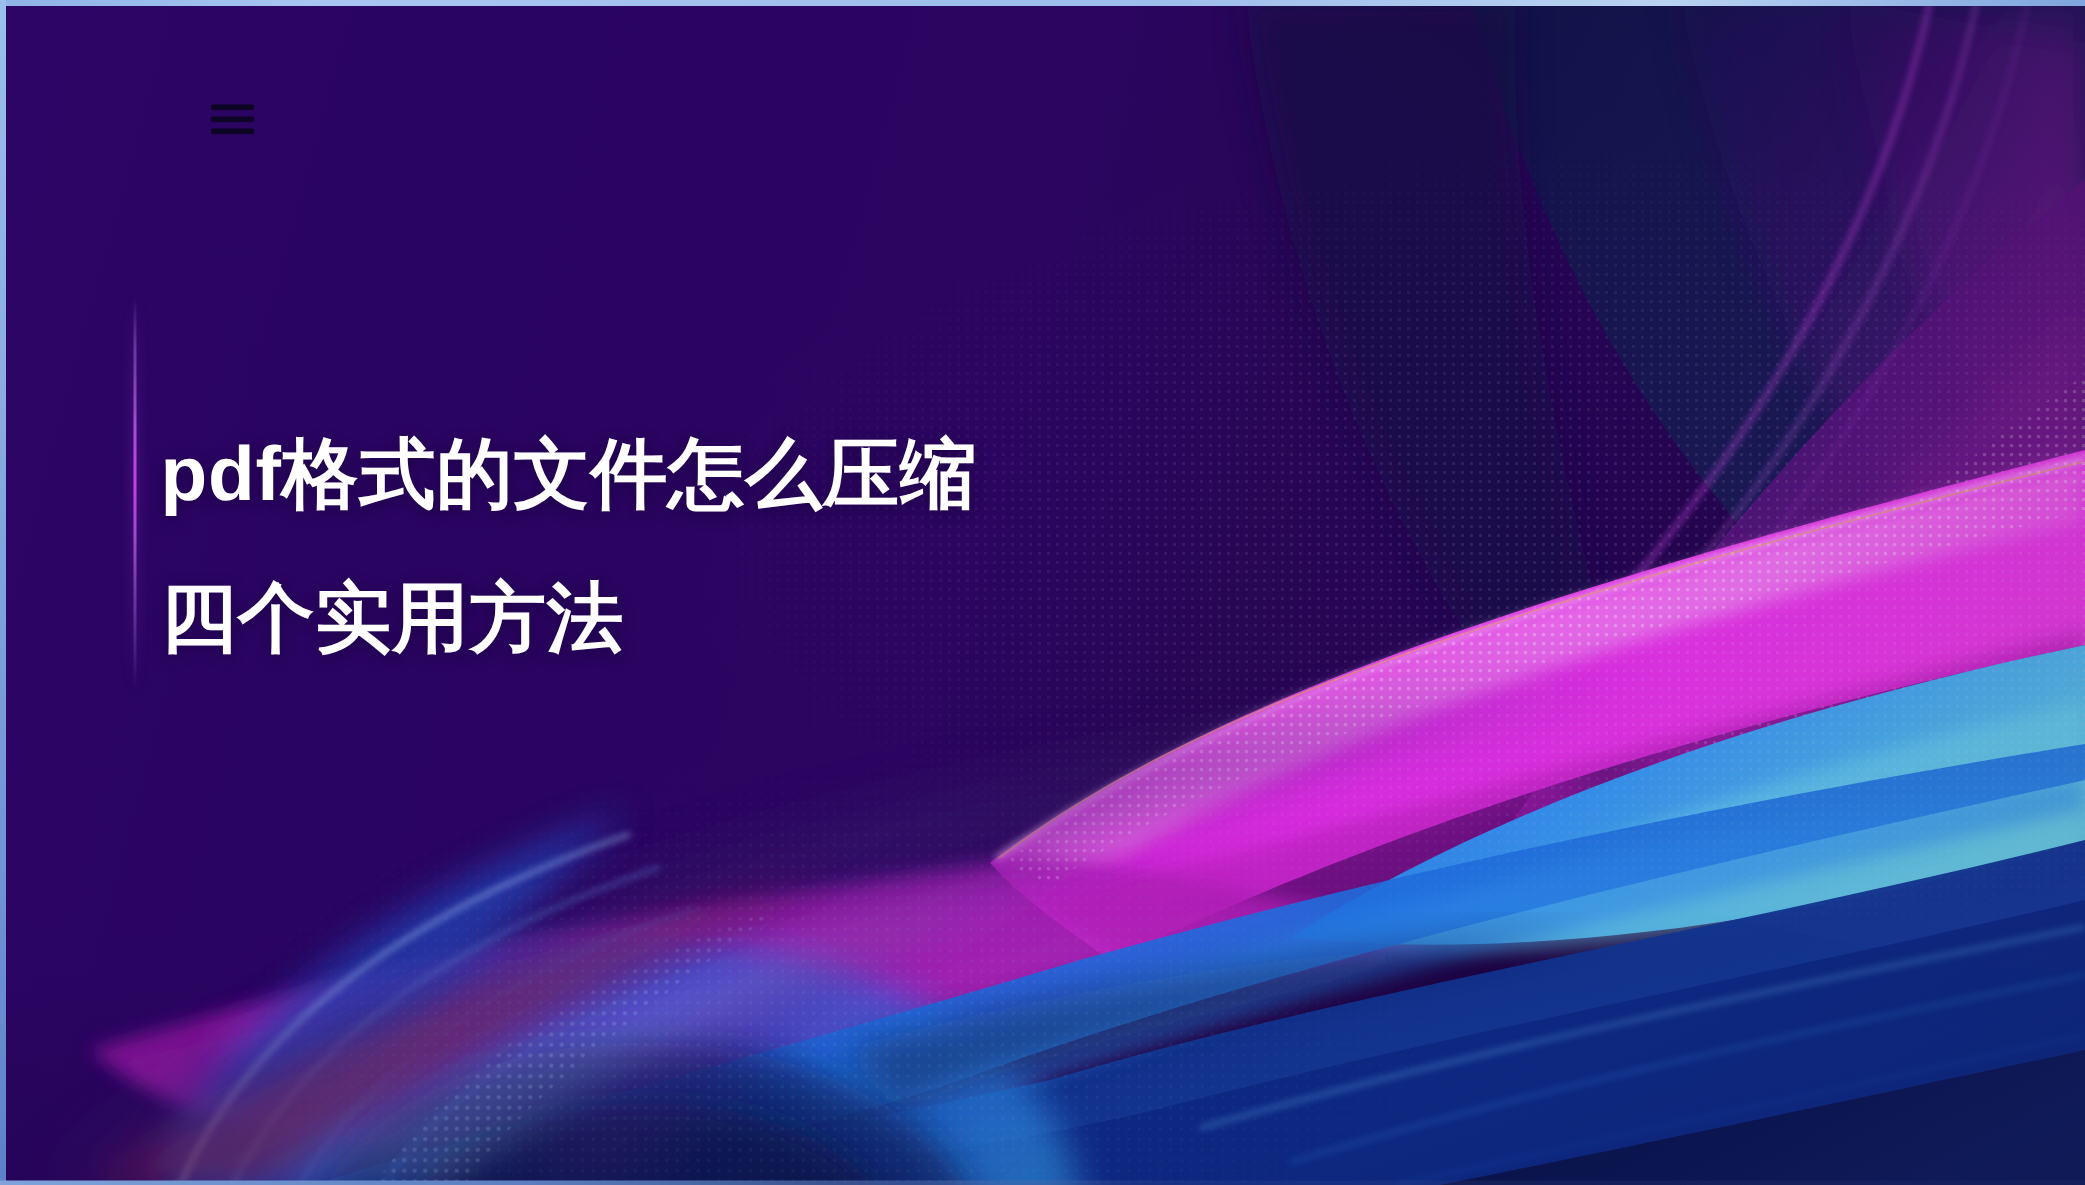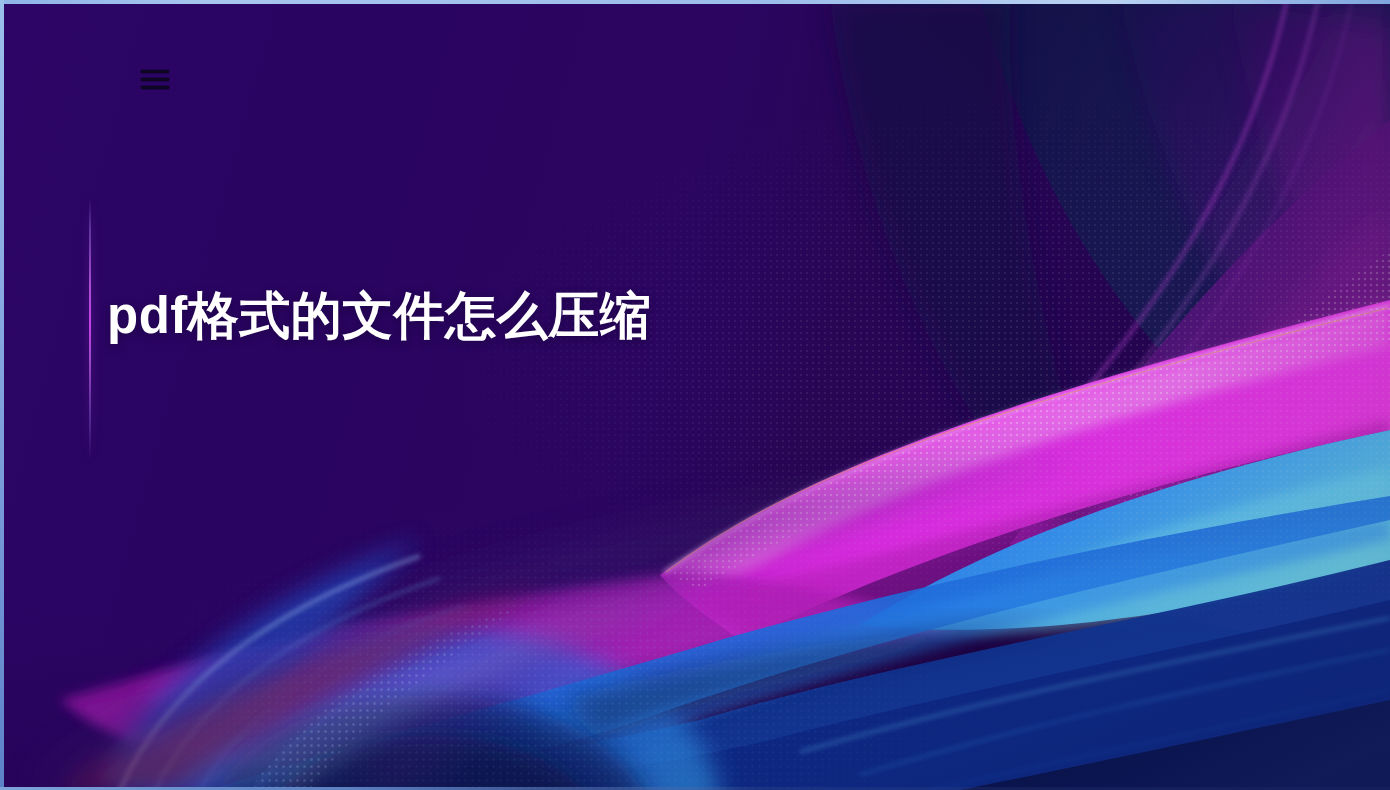--- a/index.html
+++ b/index.html
@@ -255,19 +255,20 @@
   <div class="menu-btn">
     <i></i>
     <i></i>
     <i></i>
   </div>
 
   <div class="accent-rule"></div>
 
   <div class="title">
     <span class="ln">pdf格式的文件怎么压缩</span>
+    <span class="ln">四个实用方法</span>
   </div>
 
   <div class="frame-top"></div>
   <div class="frame-left"></div>
   <div class="frame-bottom"></div>
 
 </div>
 
 </body></html>

